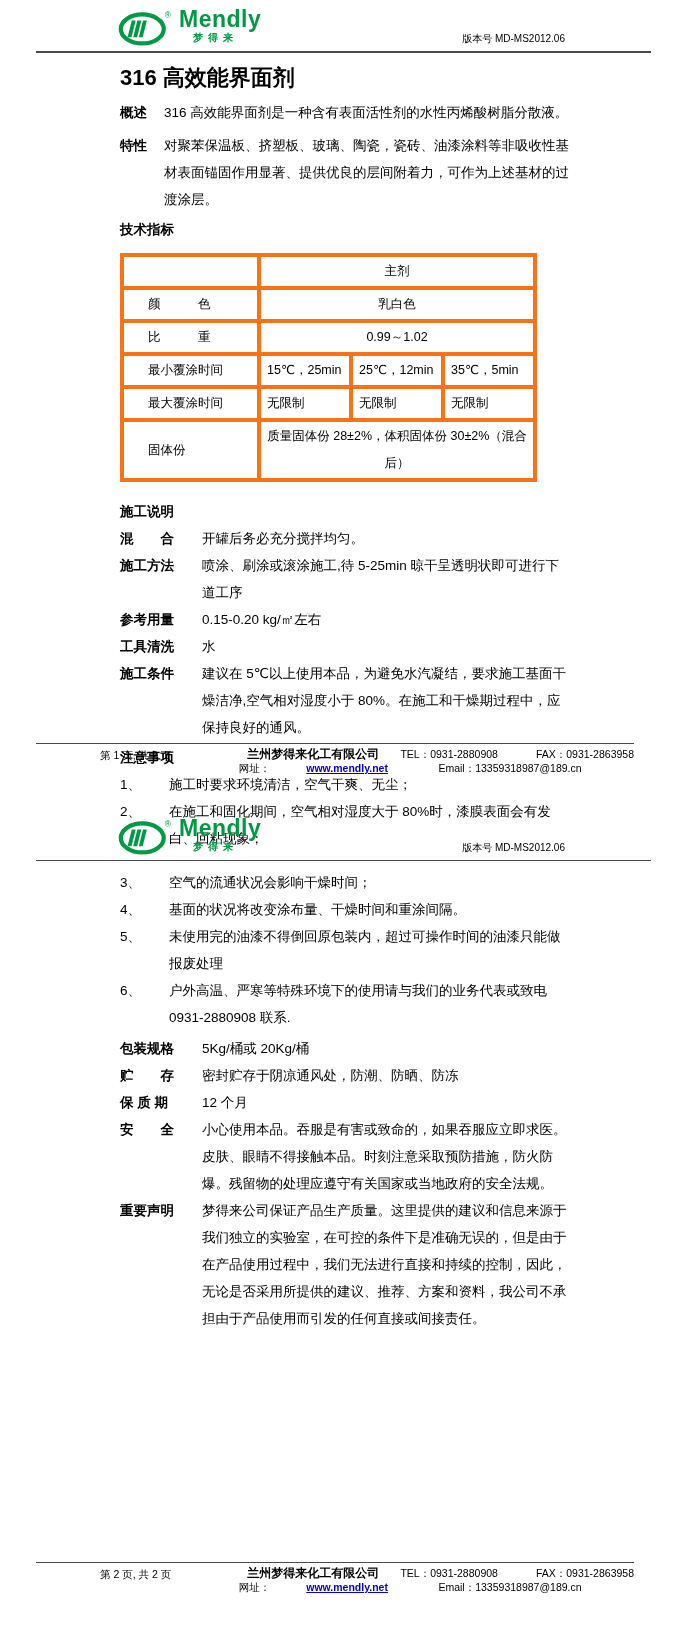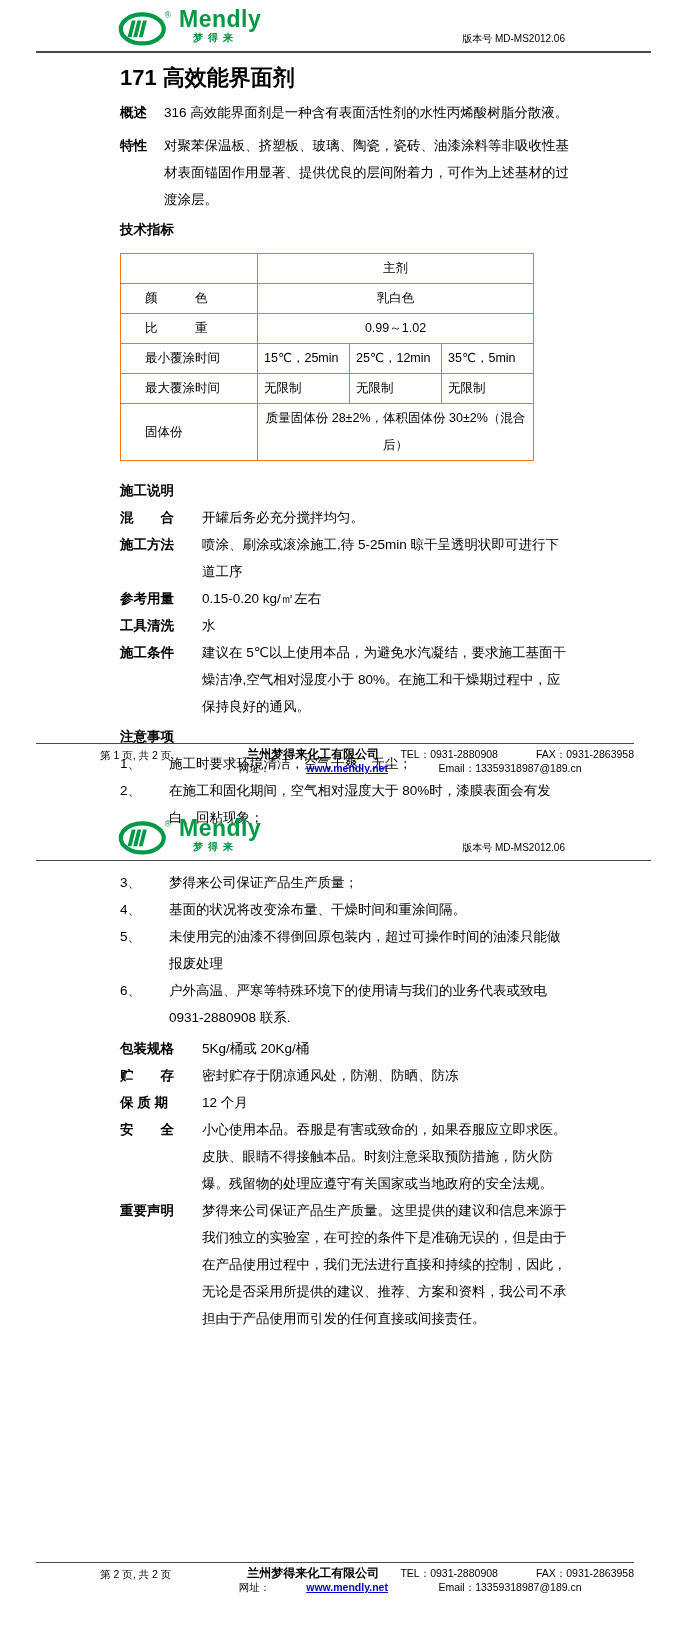--- a/index.html
+++ b/index.html
@@ -31,21 +31,21 @@
 
   .content{margin:0 118px 0 120px;font-size:13.5px;line-height:27px;}
 
   .lead-row{display:flex;margin-top:6px;}
   .lead-row .k{font-weight:bold;width:44px;flex:none;}
   .lead-row .v{flex:1;}
 
   .h{font-weight:bold;margin-top:3px;}
 
   table.spec{border-collapse:collapse;table-layout:fixed;width:413px;margin-top:10px;font-size:12.5px;}
-  table.spec td{border:1px solid #f97316;height:25px;padding:1px 6px;vertical-align:middle;}
+  table.spec td{border:4px solid #f97316;height:25px;padding:1px 6px;vertical-align:middle;}
   table.spec td.lab{padding-left:24px;}
   table.spec td.ctr{text-align:center;}
 
   .kv{display:flex;}
   .kv .k{font-weight:bold;width:82px;flex:none;}
   .kv .v{flex:1;}
 
   .note{display:flex;}
   .note .n{width:49px;flex:none;}
   .note .t{flex:1;}
@@ -86,21 +86,21 @@
         </svg>
         <div class="brand-text">
           <div class="brand-name">Mendly</div>
           <div class="brand-cn">梦得来</div>
         </div>
       </div>
       <div class="version">版本号 MD-MS2012.06</div>
     </header>
     <hr class="rule">
 
-    <h1 class="title">171 高效能界面剂</h1>
+    <h1 class="title">316 高效能界面剂</h1>
 
     <div class="content">
 
       <div class="lead-row">
         <span class="k">概述</span>
         <span class="v">316 高效能界面剂是一种含有表面活性剂的水性丙烯酸树脂分散液。</span>
       </div>
 
       <div class="lead-row">
         <span class="k">特性</span>
@@ -223,21 +223,21 @@
         </div>
       </div>
       <div class="version">版本号 MD-MS2012.06</div>
     </header>
     <hr class="rule">
 
     <div class="content" style="margin-top:8px;">
 
       <div class="note">
         <span class="n">3、</span>
-        <span class="t">梦得来公司保证产品生产质量；</span>
+        <span class="t">空气的流通状况会影响干燥时间；</span>
       </div>
       <div class="note">
         <span class="n">4、</span>
         <span class="t">基面的状况将改变涂布量、干燥时间和重涂间隔。</span>
       </div>
       <div class="note">
         <span class="n">5、</span>
         <span class="t">未使用完的油漆不得倒回原包装内，超过可操作时间的油漆只能做报废处理</span>
       </div>
       <div class="note">

